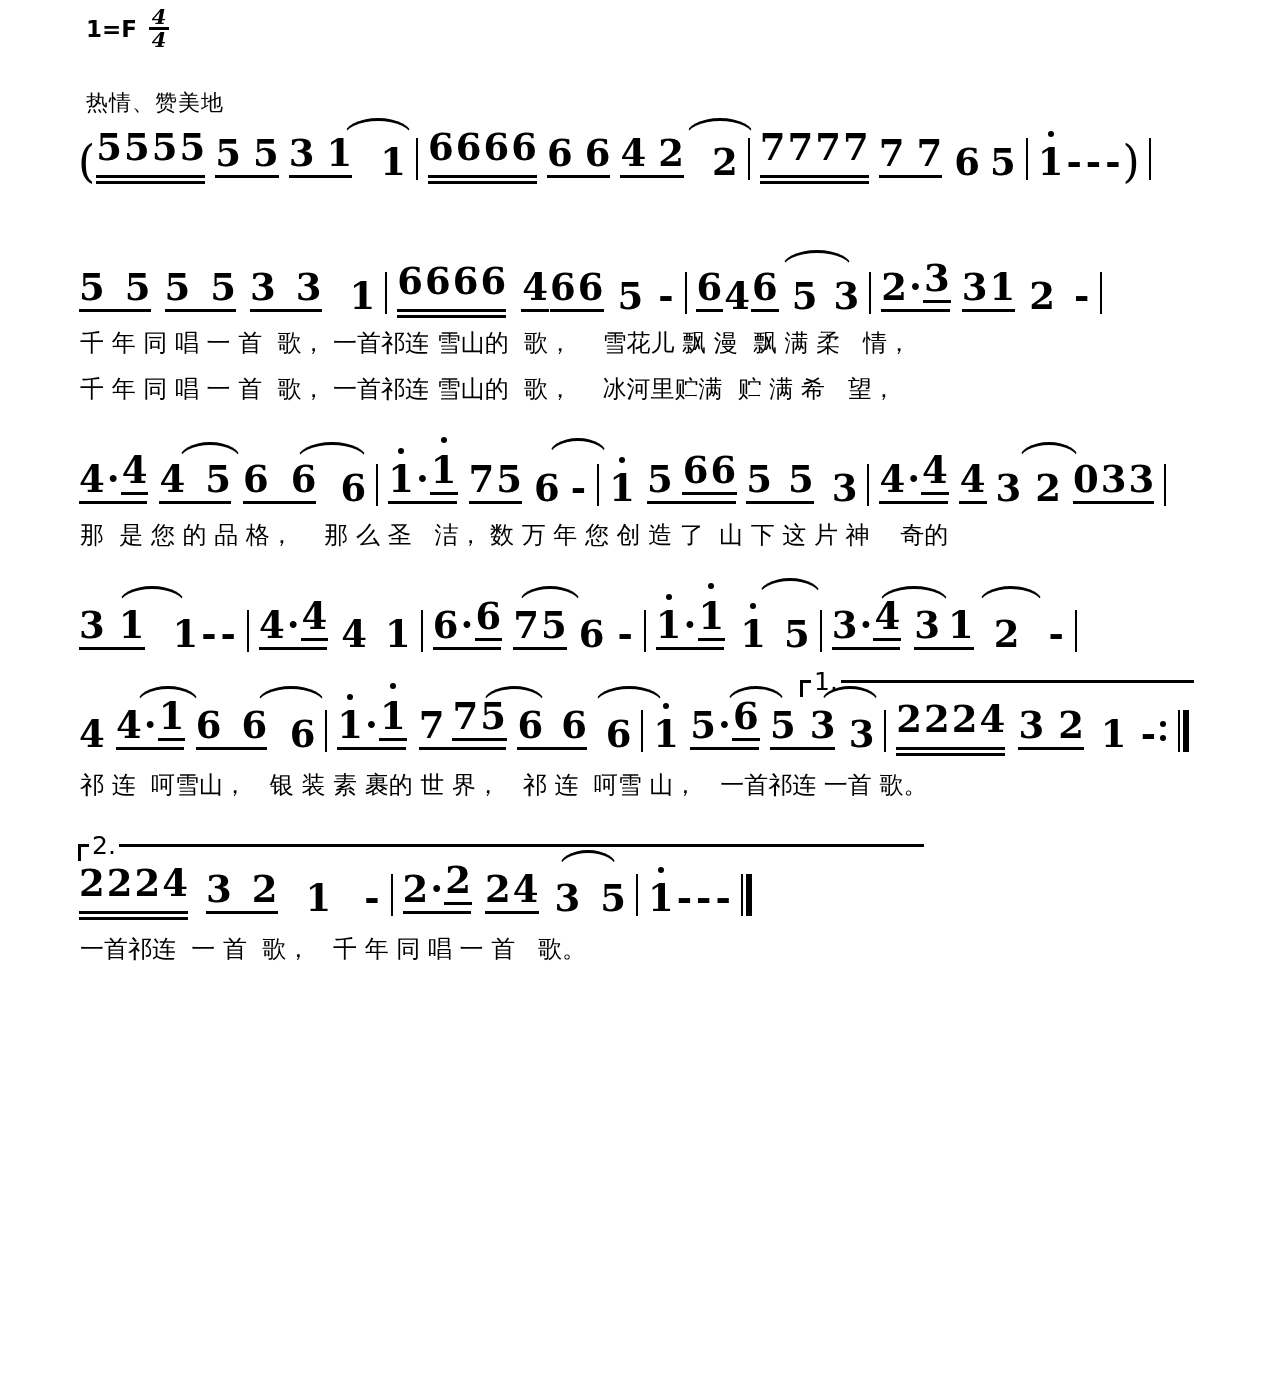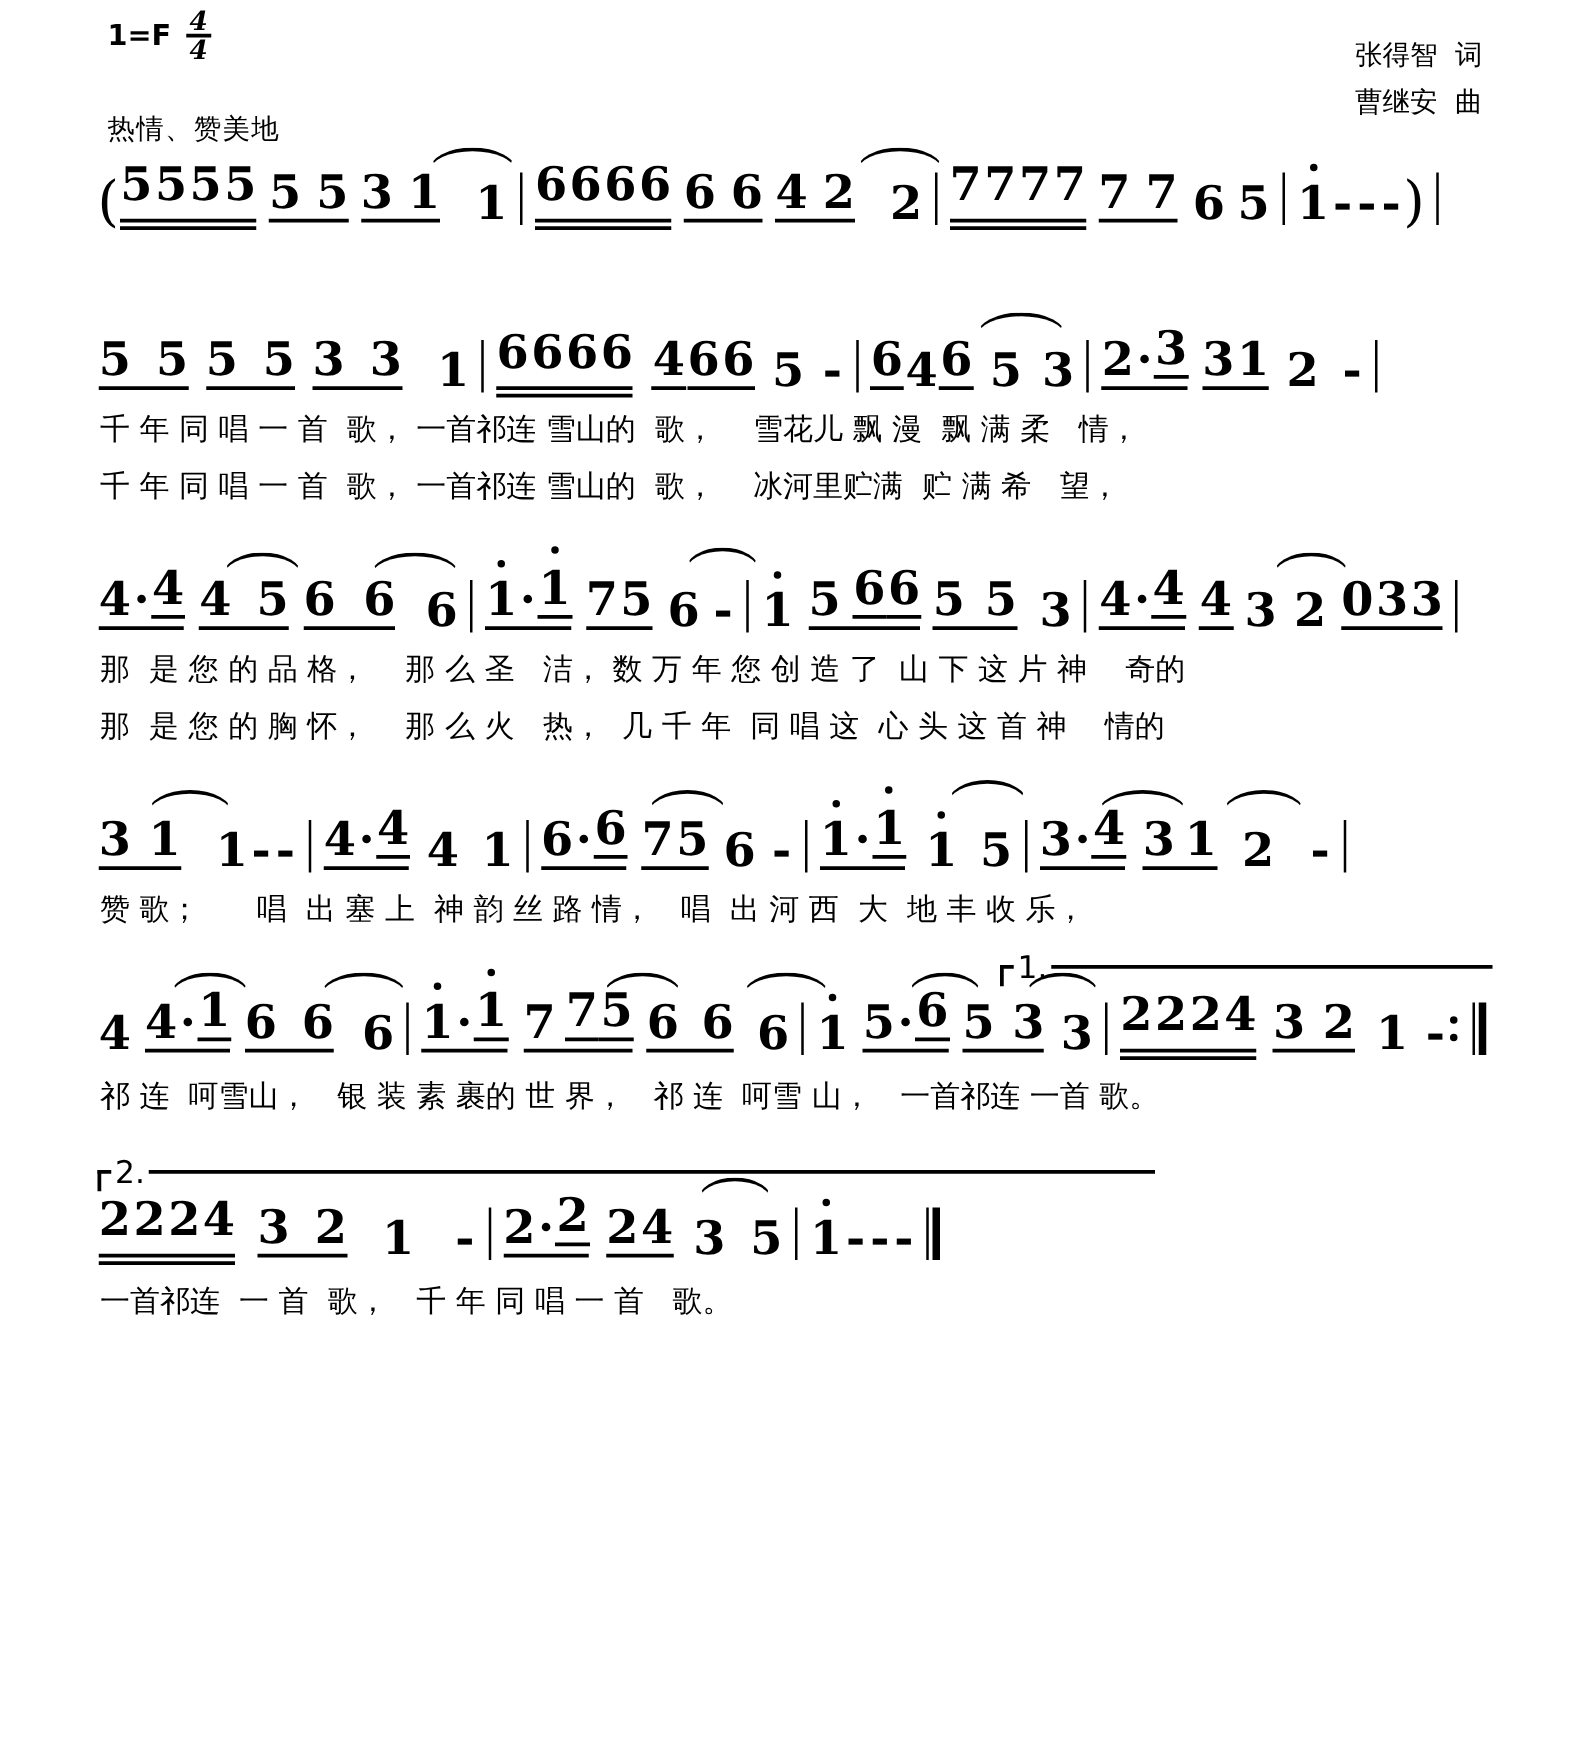--- a/index.html
+++ b/index.html
@@ -260,24 +260,20 @@
   <div class="header-row">
     <div class="keysig">
       <span class="kk">1=F</span>
       <span class="meter">
         <span class="num">4</span>
         <span class="bar"></span>
         <span class="den">4</span>
       </span>
     </div>
     <div class="tempo-mark">热情、赞美地</div>
-    <div class="credits">
-      <div>张得智  词</div>
-      <div>曹继安  曲</div>
-    </div>
   </div>
 
   <div class="system" style="height:78px;">
     <div class="noteline">
       <span class="paren">(</span>
 
       <span class="grp b2">
         <span class="n">5</span>
           <span class="n">5</span>
           <span class="n">5</span>
@@ -495,21 +491,20 @@
         <span class="n">0</span>
           <span class="n">3</span>
           <span class="n">3</span>
       </span>
       <span class="slur" style="left:940px; width:60px; top:-4px;"></span>
       <span class="barline"></span>
     </div>
   </div>
   <div class="lyrics">
     <div class="lyricline">那  是 您 的 品 格，    那 么 圣   洁， 数 万 年 您 创 造 了  山 下 这 片 神    奇的</div>
-    <div class="lyricline">那  是 您 的 胸 怀，    那 么 火   热，  几 千 年  同 唱 这  心 头 这 首 神    情的</div>
   </div>
 
   <div class="system" style="height:64px; margin-top:34px;">
     <div class="noteline">
       <span class="grp">
         <span class="n">3</span>
           <span class="pad" style="width:12px"></span>
           <span class="n">1</span>
       </span>
       <span class="pad" style="width:26px"></span>
@@ -569,21 +564,20 @@
       <span class="pad" style="width:18px"></span>
       <span class="n">2</span>
       <span class="pad" style="width:26px"></span>
       <span class="dash">-</span>
       <span class="slur" style="left:800px; width:70px; top:-6px;"></span>
       <span class="slur" style="left:900px; width:64px; top:-6px;"></span>
       <span class="barline"></span>
     </div>
   </div>
   <div class="lyrics">
-    <div class="lyricline">赞 歌；      唱  出 塞 上  神 韵 丝 路 情，   唱  出 河 西  大  地 丰 收 乐，</div>
   </div>
 
   <div class="system" style="height:68px; margin-top:34px;">
     <div class="volta" style="left:800px; right:78px; top:-12px;">
       <span class="vlabel">1.</span>
     </div>
     <div class="noteline">
       <span class="n">4</span>
       <span class="pad" style="width:10px"></span>
       <span class="grp">

